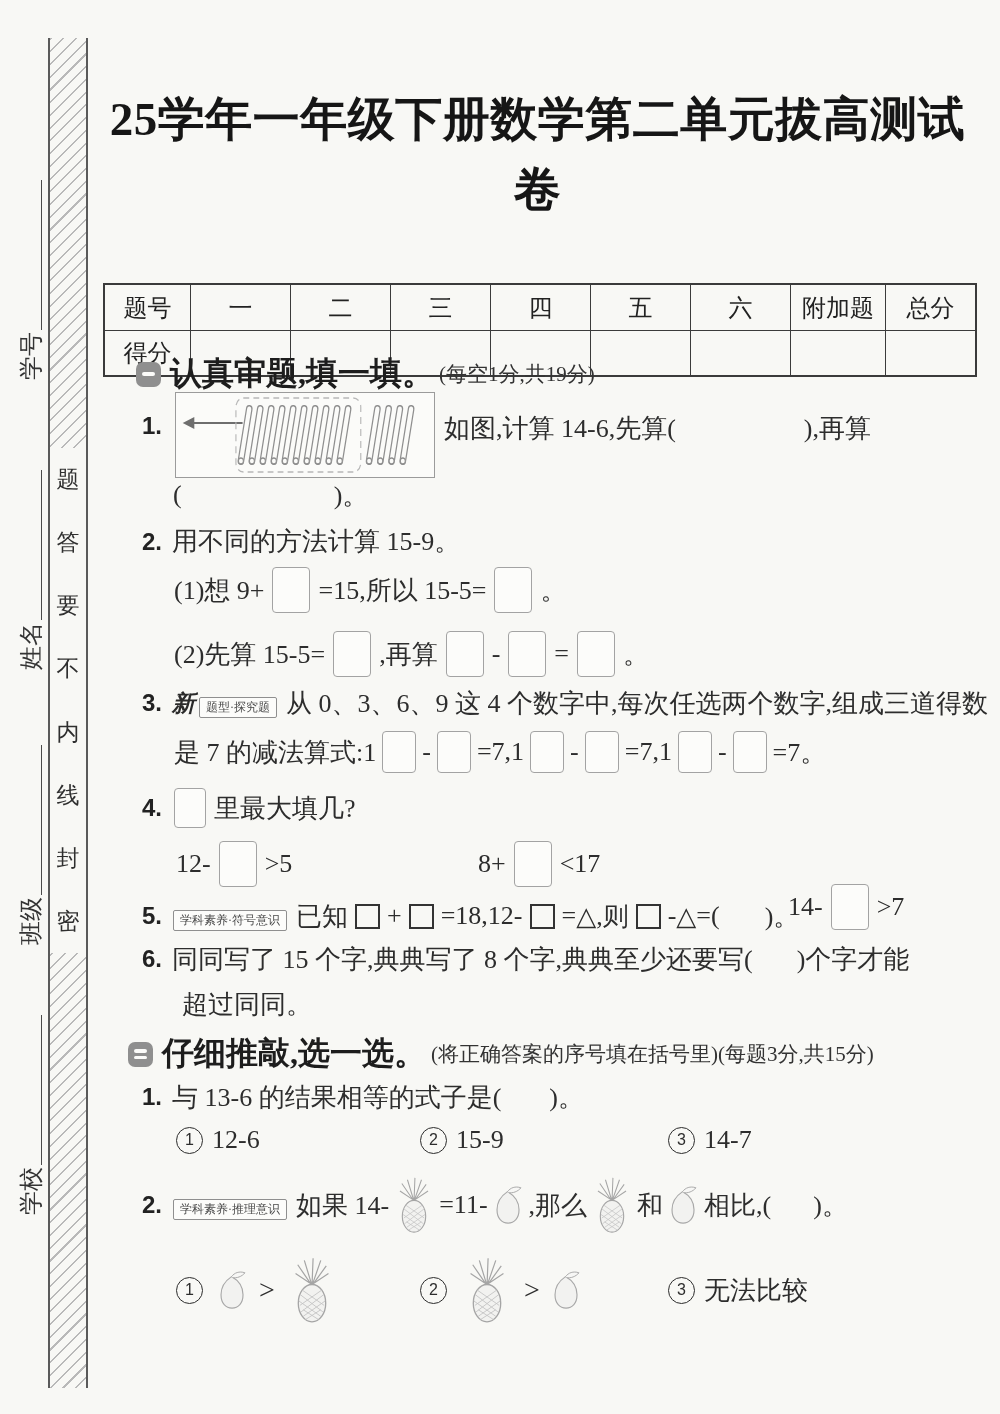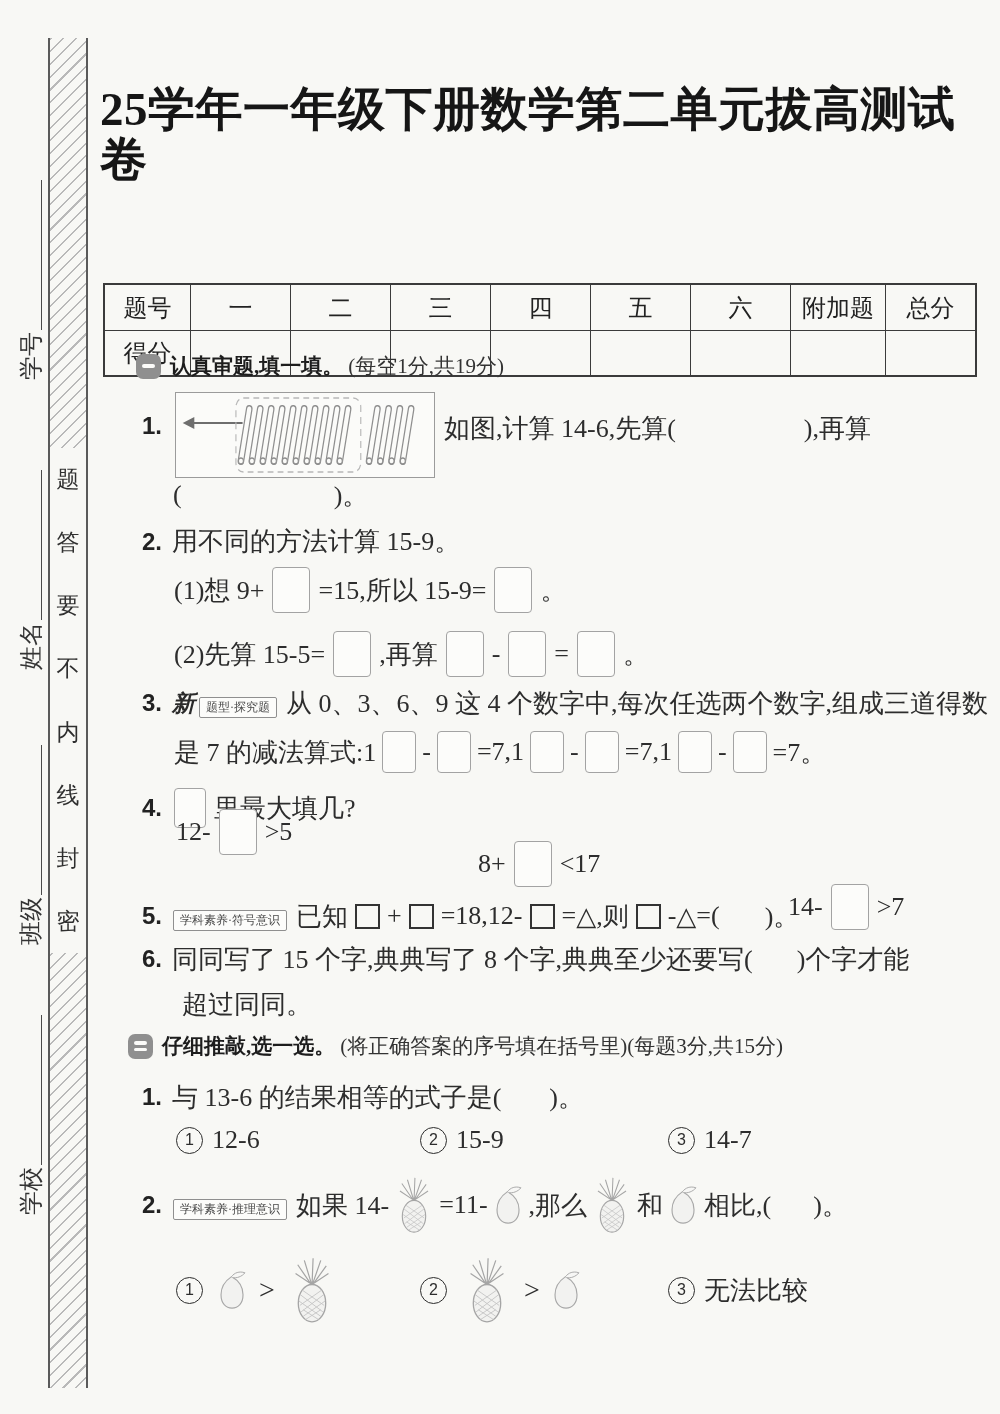--- a/index.html
+++ b/index.html
@@ -14,36 +14,36 @@
       display:flex;flex-direction:column;align-items:center;justify-content:space-around;
       font-size:23px;color:#2f2f2f;font-family:"Liberation Sans","DejaVu Sans",sans-serif;}
   .vfield{position:absolute;left:-69px;width:200px;height:32px;transform:rotate(-90deg);
       display:flex;align-items:flex-end;font-size:24px;color:#333;}
   .vfield .ln{flex:1;border-bottom:1.8px solid #4a4a4a;margin-bottom:5px;margin-left:2px;}
   
   .r{position:absolute;display:flex;align-items:center;white-space:nowrap;font-size:26px;color:#2d2d2d;}
   .qno{font-weight:bold;font-size:24px;margin-right:10px;font-family:"Liberation Sans","DejaVu Sans",sans-serif;color:#222;}
   .g{display:inline-block;}
   
-  #title{position:absolute;left:100px;top:84px;width:875px;height:70px;line-height:50px;
-      font-size:47px;font-weight:bold;color:#161616;letter-spacing:0.5px;}
+  #title{position:absolute;left:100px;top:84px;width:875px;height:70px;line-height:70px;
+      text-align:center;font-size:47px;font-weight:bold;color:#161616;letter-spacing:0.5px;}
   #meta{position:absolute;left:105px;top:192px;width:858px;text-align:right;font-size:27px;color:#222;}
   
   #score-table{position:absolute;left:103px;top:243px;width:870px;border:2px solid #3b3b3b;
       display:grid;grid-template-columns:85px repeat(6,100px) 95px auto;grid-auto-rows:45px;margin-top:40px;}
   #score-table .c{border-left:1.6px solid #3b3b3b;border-top:1.6px solid #3b3b3b;
       display:flex;align-items:center;justify-content:center;font-size:24px;color:#222;}
   #score-table .c:nth-child(-n+9){border-top:none;}
   #score-table .c:nth-child(9n+1){border-left:none;}
   
   .shead{position:absolute;display:flex;align-items:center;}
   .sic{width:25px;height:25px;border-radius:7px;background:#8f8f8f;display:inline-flex;flex-direction:column;
       align-items:center;justify-content:center;gap:3px;margin-right:9px;flex:none;}
   .sic i{display:block;width:13px;height:3.6px;background:#fbfbf9;border-radius:2px;}
-  .ht{font-weight:bold;font-size:21px;color:#1d1d1d;}
+  .ht{font-weight:bold;font-size:32px;color:#1d1d1d;}
   .hn{font-size:21px;margin-left:5px;color:#333;}
   
   .bx{display:inline-block;width:36px;height:44px;border:1.6px solid #a3a3a3;border-radius:4px;
       margin:0 8px;background:#fcfcfa;flex:none;}
   .bx.s{width:32px;height:40px;margin:0 6px;}
   .bx.t{width:30px;height:38px;margin:0 8px 0 2px;}
   .sq{display:inline-block;width:21px;height:21px;border:2.2px solid #333;margin:0 7px;background:transparent;flex:none;}
   .tri{font-family:"DejaVu Sans",sans-serif;font-size:26px;}
   
   .bdg{border:1.2px solid #8f8f8f;border-radius:2px;padding:1px 6px;font-size:12px;color:#4a4a4a;
@@ -192,21 +192,21 @@
       <span>)。</span>
   </div>
 
   <div class="r" style="left:142px;top:524px;">
     <span class="qno">2.</span>
     <span>用不同的方法计算 15-9。</span>
   </div>
   <div class="r" style="left:174px;top:566px;height:48px;">
     <span>(1)想 9+</span>
       <span class="bx"></span>
-      <span>=15,所以 15-9=</span>
+      <span>=15,所以 15-5=</span>
       <span class="bx"></span>
       <span>。</span>
   </div>
   <div class="r" style="left:174px;top:630px;height:48px;">
     <span>(2)先算 15-5=</span>
       <span class="bx"></span>
       <span>,再算</span>
       <span class="bx"></span>
       <span>-</span>
       <span class="bx"></span>
@@ -235,21 +235,21 @@
       <span>-</span>
       <span class="bx s"></span>
       <span>=7。</span>
   </div>
 
   <div class="r" style="left:142px;top:786px;height:44px;">
     <span class="qno">4.</span>
       <span class="bx t"></span>
       <span>里最大填几?</span>
   </div>
-  <div class="r" style="left:176px;top:808px;height:48px;">
+  <div class="r" style="left:176px;top:840px;height:48px;">
     <span>12-</span>
       <span class="bx"></span>
       <span>&gt;5</span>
   </div>
   <div class="r" style="left:478px;top:840px;height:48px;">
     <span>8+</span>
       <span class="bx"></span>
       <span>&lt;17</span>
   </div>
   <div class="r" style="left:788px;top:883px;height:48px;">

